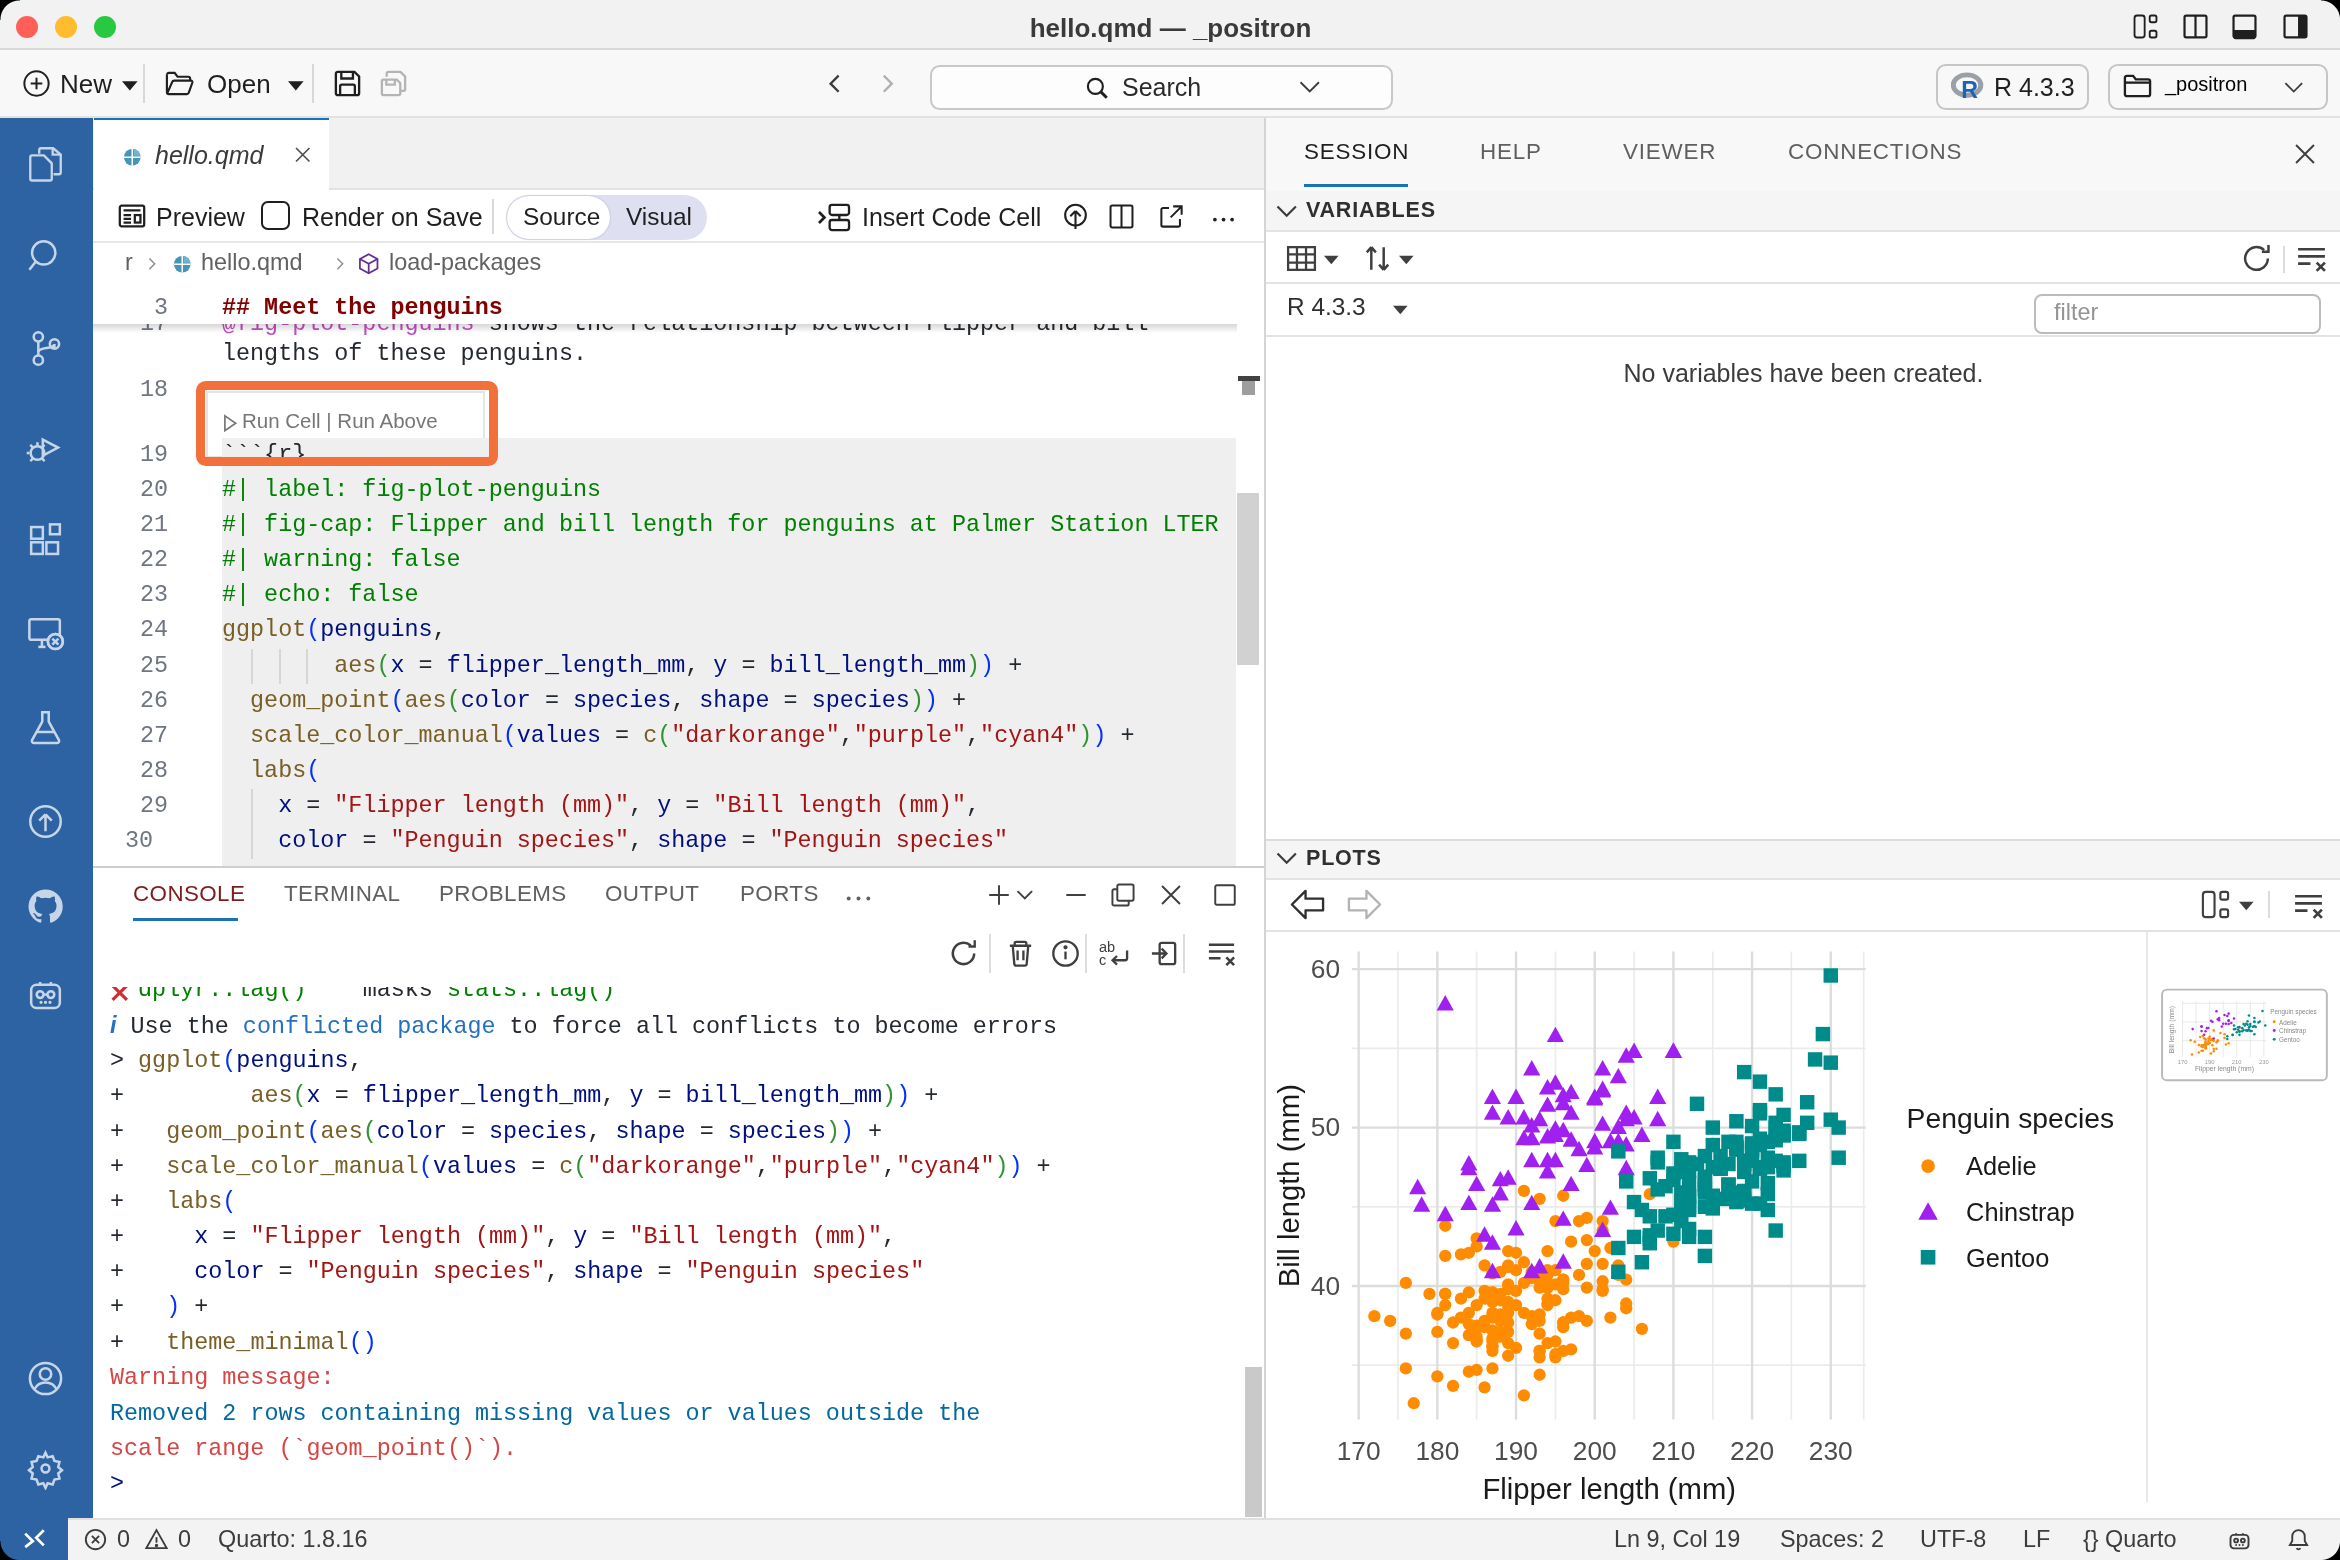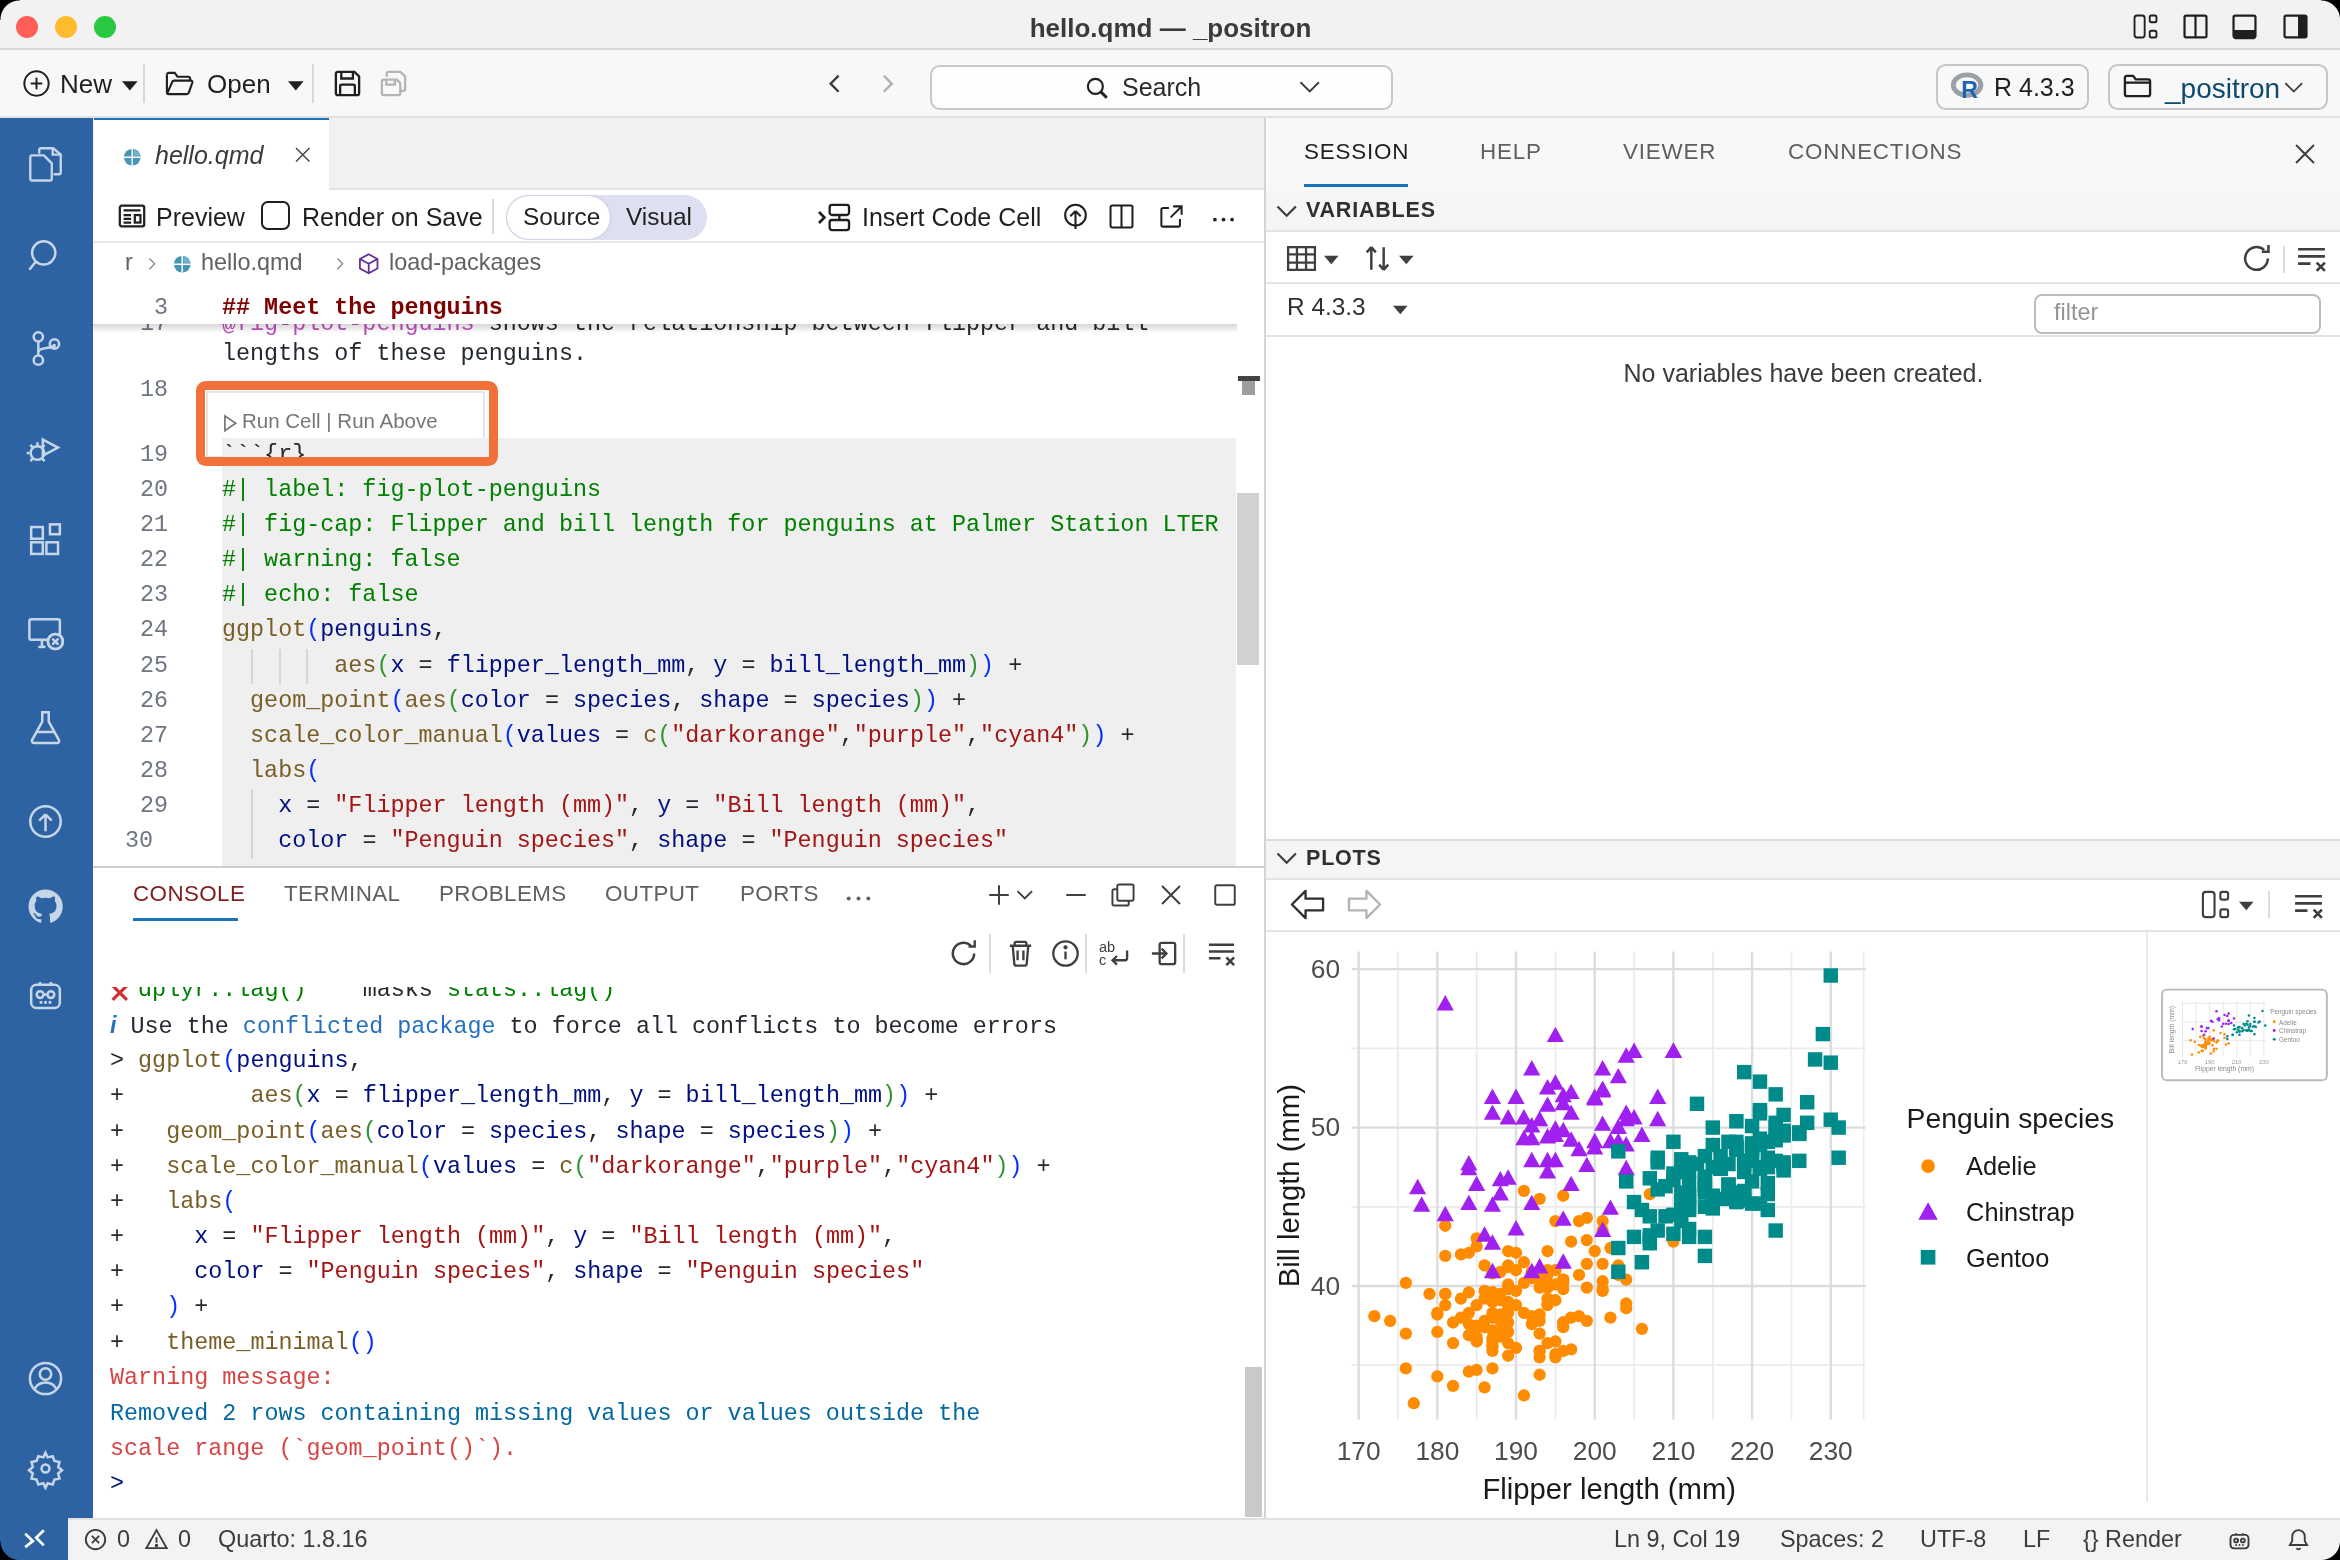--- a/index.html
+++ b/index.html
@@ -92,21 +92,21 @@
       <ellipse cx="11" cy="9" rx="9.5" ry="7" fill="none" stroke="#9ba0a8" stroke-width="3.4"></ellipse>
       <text x="7" y="18" font-family="Liberation Sans,sans-serif" font-weight="bold" font-size="16" fill="#1e63b5">R</text>
     </svg>
 <div class="abs" style="left:1994px;top:73px;font-size:25px;color:#1f1f1f">R 4.3.3</div>
 
 <div class="abs" style="left:2108px;top:64px;width:220px;height:46px;background:#f8f8f8;border:2px solid #c6c6c6;border-radius:9.8px;box-sizing:border-box"></div>
 <svg class="abs" style="left:2122px;top:71px" width="31" height="31" viewBox="0 0 16 16" fill="none" stroke="#1f1f1f" stroke-width="1.2">
       <path d="M1.5 3.5a1 1 0 0 1 1-1h3.2l1.4 1.8h6.4a1 1 0 0 1 1 1V12a1 1 0 0 1-1 1h-11a1 1 0 0 1-1-1Z"></path>
       <path d="M1.5 6h13"></path>
     </svg>
-<div class="abs" style="left:2165px;top:73px;font-size:28px;color:#0c4a6e">_positron</div>
+<div class="abs" style="left:2165px;top:73px;font-size:20px;color:#000000">_positron</div>
 <svg class="abs" style="left:2284px;top:81px" width="19.5" height="12.7" viewBox="0 0 14 8" fill="none" stroke="#3c3c3c" stroke-width="1.3">
       <path d="M1 1l6 6 6-6"></path>
     </svg>
 
 <div class="abs" style="left:0;top:118px;width:93px;height:1400px;background:#2E63A3"></div>
 
 <svg class="abs" style="left:24.4px;top:142px" width="43" height="43" viewBox="0 0 24 24" fill="none" stroke="#c6d5e8" stroke-width="1.3">
       <path d="M8.5 6.5v-2a1 1 0 0 1 1-1h6.8L20.5 7v10a1 1 0 0 1-1 1h-3"></path>
       <path d="M16 3.5V7h4.5"></path>
       <path d="M3.5 8.5a1 1 0 0 1 1-1h6.6l4.4 4.4v8.6a1 1 0 0 1-1 1h-10a1 1 0 0 1-1-1Z"></path>
@@ -1037,21 +1037,21 @@
       <path d="M8 2 14.5 13.5h-13Z"></path>
       <path d="M8 6.5v3.5"></path>
       <circle cx="8" cy="11.8" r="0.5" fill="#3c3c3c"></circle>
     </svg>
 <div class="abs sbi" style="left:178px;top:1526px">0</div>
 <div class="abs sbi" style="left:218px;top:1526px">Quarto: 1.8.16</div>
 <div class="abs sbi" style="left:1614px;top:1526px">Ln 9, Col 19</div>
 <div class="abs sbi" style="left:1780px;top:1526px">Spaces: 2</div>
 <div class="abs sbi" style="left:1920px;top:1526px">UTF-8</div>
 <div class="abs sbi" style="left:2023px;top:1526px">LF</div>
-<div class="abs sbi" style="left:2083px;top:1526px">{} Render</div>
+<div class="abs sbi" style="left:2083px;top:1526px">{} Quarto</div>
 <svg class="abs" style="left:2226px;top:1527px" width="27" height="27" viewBox="0 0 24 24" fill="none" stroke="#3c3c3c" stroke-width="1.7">
       <rect x="4" y="7" width="16" height="12" rx="3"></rect>
       <path d="M9 7V5.5M15 7V5.5"></path>
       <circle cx="9" cy="12" r="1.7"></circle>
       <circle cx="15" cy="12" r="1.7"></circle>
       <path d="M9 16h.01M12 16h.01M15 16h.01" stroke-linecap="round"></path>
     </svg>
 <svg class="abs" style="left:2286px;top:1527px" width="25" height="25" viewBox="0 0 16 16" fill="none" stroke="#3c3c3c" stroke-width="1.2">
       <path d="M8 2a4 4 0 0 1 4 4v3l1.5 2.5h-11L4 9V6a4 4 0 0 1 4-4Z"></path>
       <path d="M6.8 13.5a1.3 1.3 0 0 0 2.4 0"></path>

